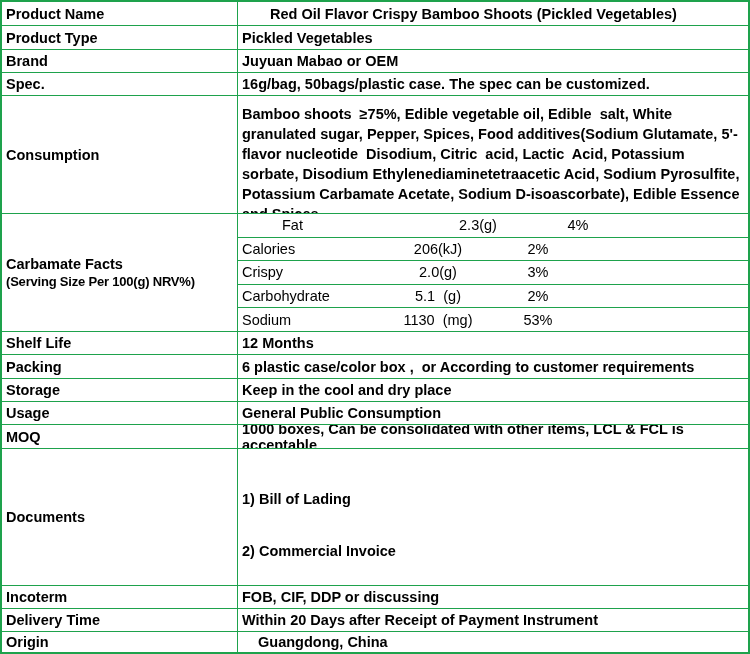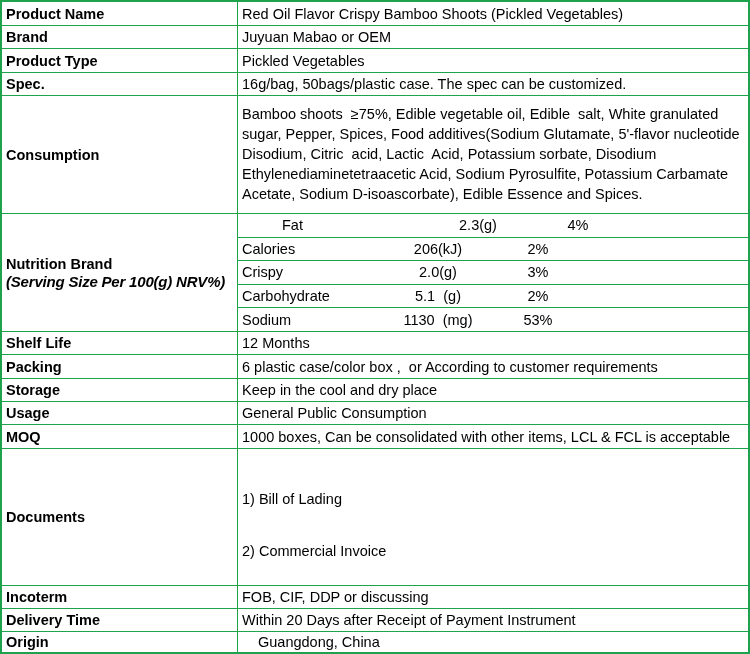--- a/index.html
+++ b/index.html
@@ -11,43 +11,44 @@
     color: var(--ink);
     overflow: hidden;
   }
   .spec-table {
     width: 750px; height: 654px;
     border: 2px solid var(--green);
     background: #ffffff;
     display: flex; flex-direction: column;
   }
   .r { display: flex; border-top: 1.5px solid var(--green); overflow: hidden; }
-  .r:first-child { border-top: none; }
+  .r:first-child { border-top: none; gap: 28px; }
   .h23  { height: 23px; }
   .h24  { height: 24px; }
   .h21  { height: 21px; flex: 1 1 auto; gap: 16px; }
   .h118 { height: 118px; }
   .h137 { height: 137px; }
   .label {
     flex: 0 0 236px; width: 236px;
     border-right: 1.5px solid var(--green);
     font-weight: bold; font-size: 14.5px;
     padding-left: 4px;
     display: flex; align-items: center;
     overflow: hidden;
   }
   .label .lbl-stack { line-height: 18px; }
-  .label .lbl-sub { font-size: 15px; white-space: nowrap; letter-spacing: -0.2px; font-style: italic; }
+  .label .lbl-sub { font-size: 13px; white-space: nowrap; letter-spacing: -0.2px; }
   .value {
     flex: 1 1 auto;
     font-size: 14.5px;
     padding-left: 4px;
     display: flex; align-items: center;
     white-space: pre-wrap;
     overflow: hidden;
+    font-weight: bold;
   }
   .value.multi {
     display: block;
     padding: 8px 8px 0 4px;
     line-height: 20px;
     align-items: flex-start;
   }
   
   .nut { flex: 1 1 auto; display: flex; flex-direction: column; padding: 0; }
   .nrow {
@@ -69,44 +70,44 @@
 </head>
 <body>
 
 <div class="spec-table">
 
   <div class="r h23">
     <div class="label">Product Name</div>
     <div class="value">Red Oil Flavor Crispy Bamboo Shoots (Pickled Vegetables)</div>
   </div>
 
+  <div class="r h24">
+    <div class="label">Product Type</div>
+    <div class="value">Pickled Vegetables</div>
+  </div>
+
   <div class="r h23">
     <div class="label">Brand</div>
     <div class="value">Juyuan Mabao or OEM</div>
-  </div>
-
-  <div class="r h24">
-    <div class="label">Product Type</div>
-    <div class="value">Pickled Vegetables</div>
   </div>
 
   <div class="r h23">
     <div class="label">Spec.</div>
     <div class="value">16g/bag, 50bags/plastic case. The spec can be customized.</div>
   </div>
 
   <div class="r h118">
     <div class="label">Consumption</div>
     <div class="value multi">Bamboo shoots  ≥75%, Edible vegetable oil, Edible  salt, White granulated sugar, Pepper, Spices, Food additives(Sodium Glutamate, 5'-flavor nucleotide  Disodium, Citric  acid, Lactic  Acid, Potassium sorbate, Disodium Ethylenediaminetetraacetic Acid, Sodium Pyrosulfite, Potassium Carbamate Acetate, Sodium D-isoascorbate), Edible Essence and Spices.</div>
   </div>
 
   <div class="r h118">
     <div class="label">
       <div class="lbl-stack">
-        <div>Nutrition Brand</div>
+        <div>Carbamate Facts</div>
         <div class="lbl-sub">(Serving Size Per 100(g) NRV%)</div>
       </div>
     </div>
     <div class="nut">
       <div class="nrow">
         <span class="nm">Fat</span>
         <span class="amt">2.3(g)</span>
         <span class="nrv">4%</span>
         <span></span>
       </div>

